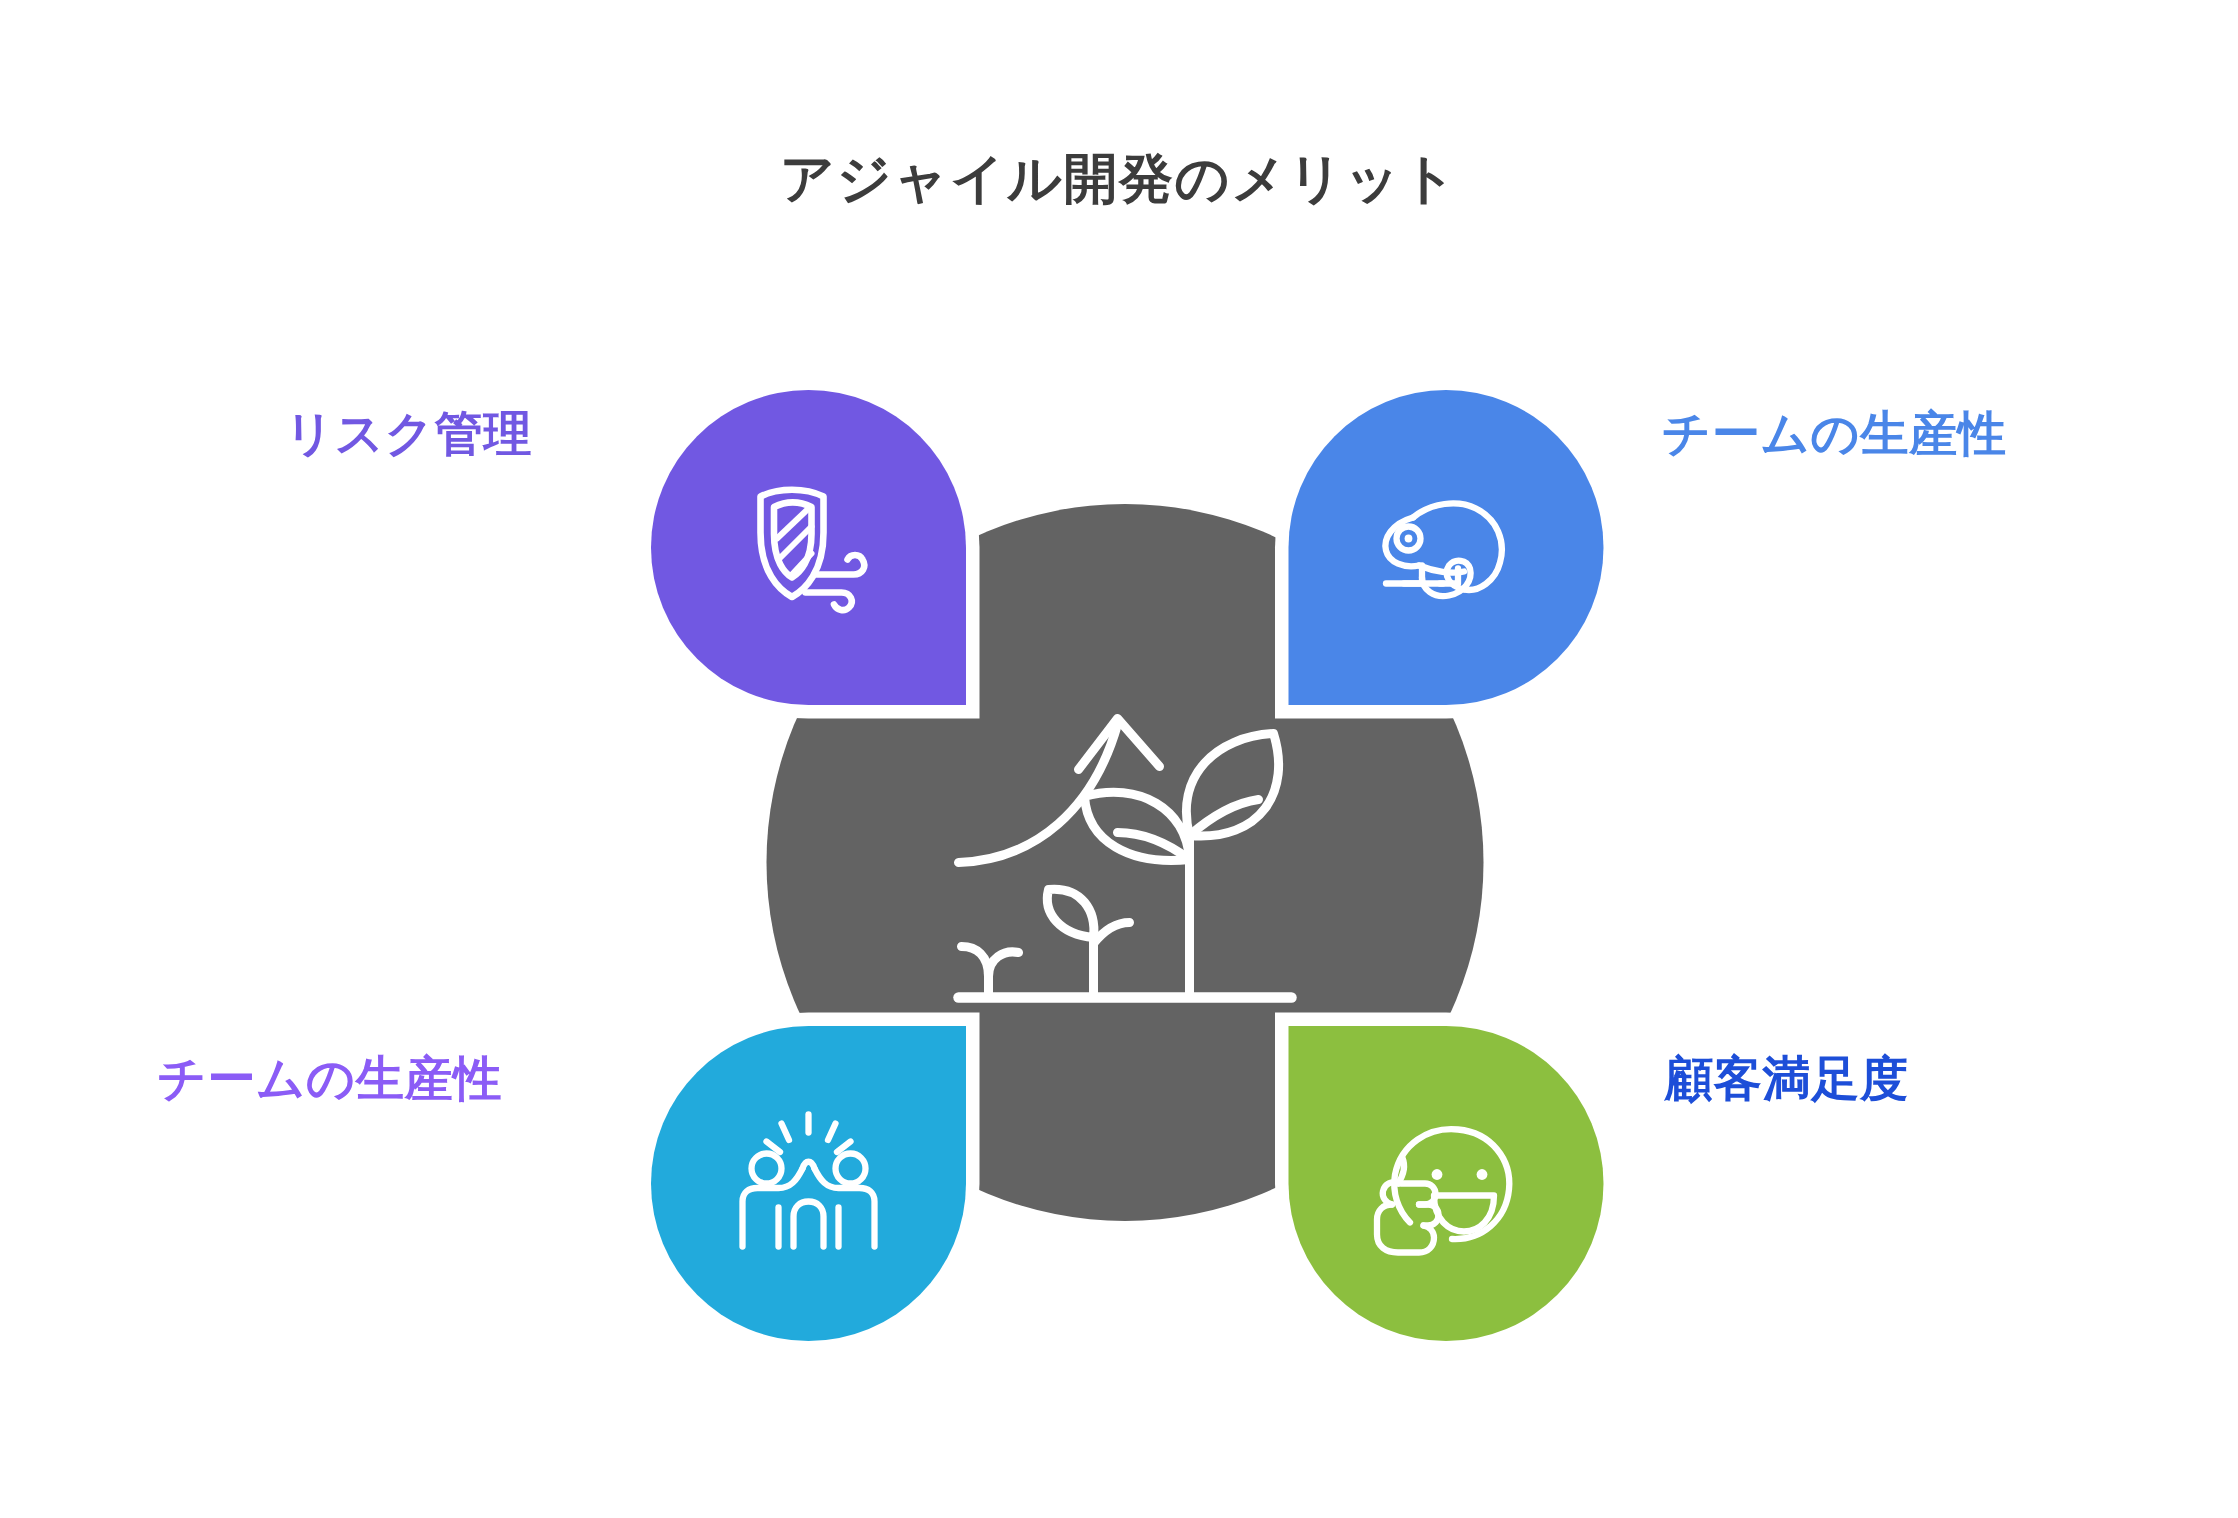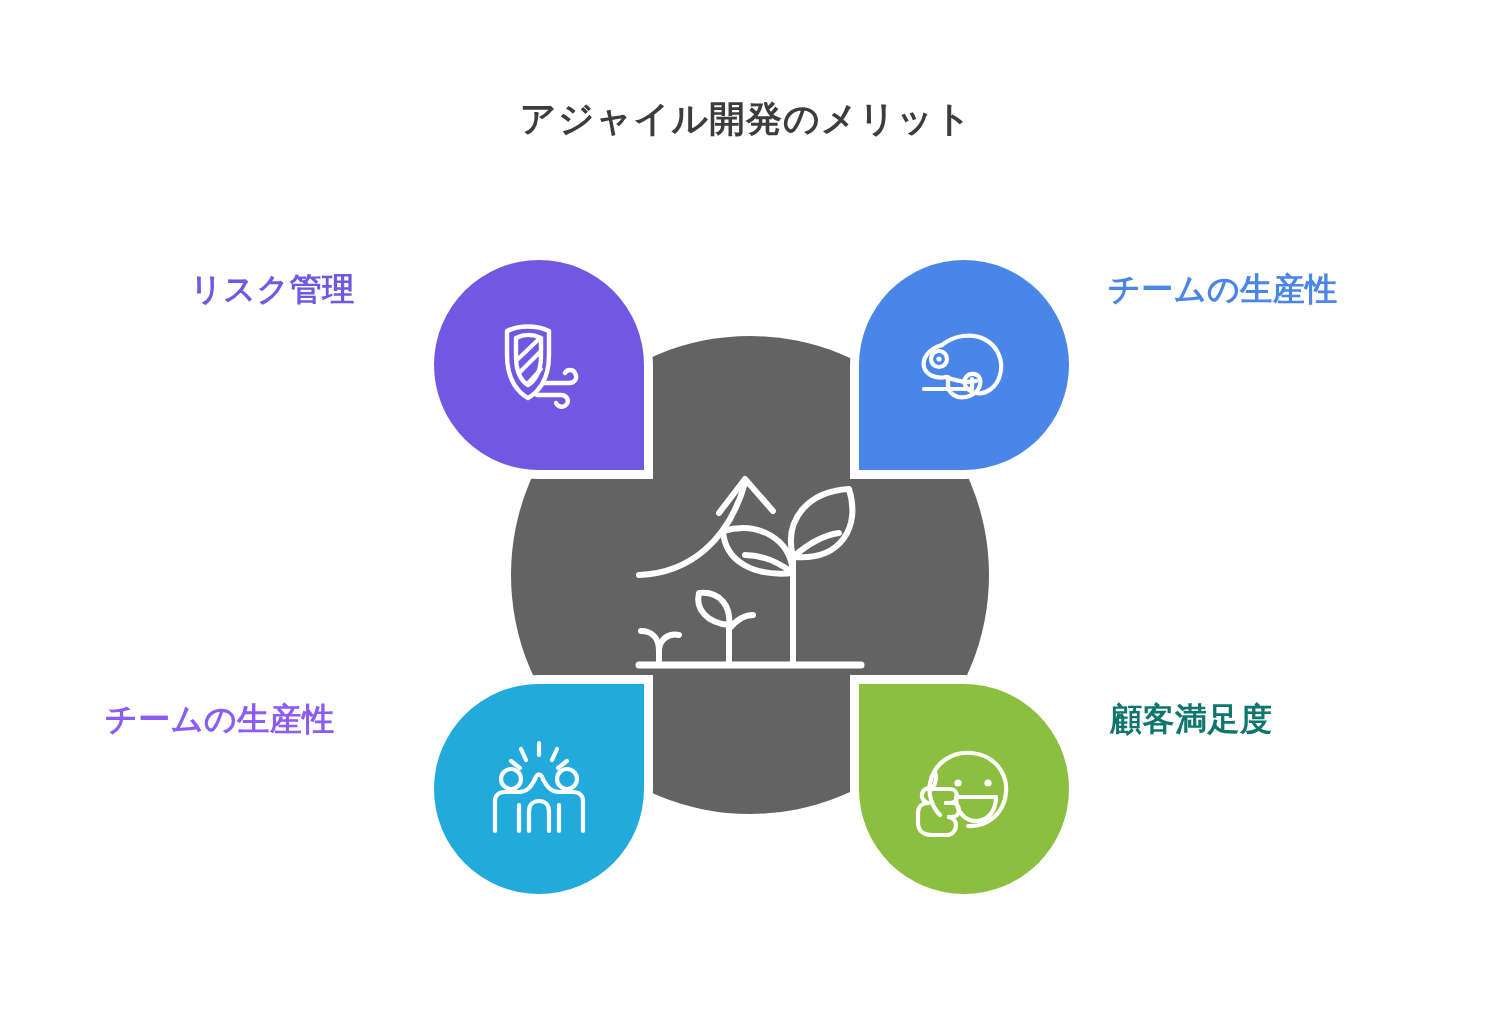--- a/index.html
+++ b/index.html
@@ -211,15 +211,15 @@
       </svg>
     </div>
   </div>
 
   <div class="label" id="label-risk" style="color:#7158e2">リスク管理</div>
 
   <div class="label" id="label-change" style="color:#4a86e8">チームの生産性</div>
 
   <div class="label" id="label-team" style="color:#8b5cf6">チームの生産性</div>
 
-  <div class="label" id="label-customer" style="color:#0f766e">顧客満足度</div>
+  <div class="label" id="label-customer" style="color:#1d4ed8">顧客満足度</div>
 
 </div>
 
 </body></html>

